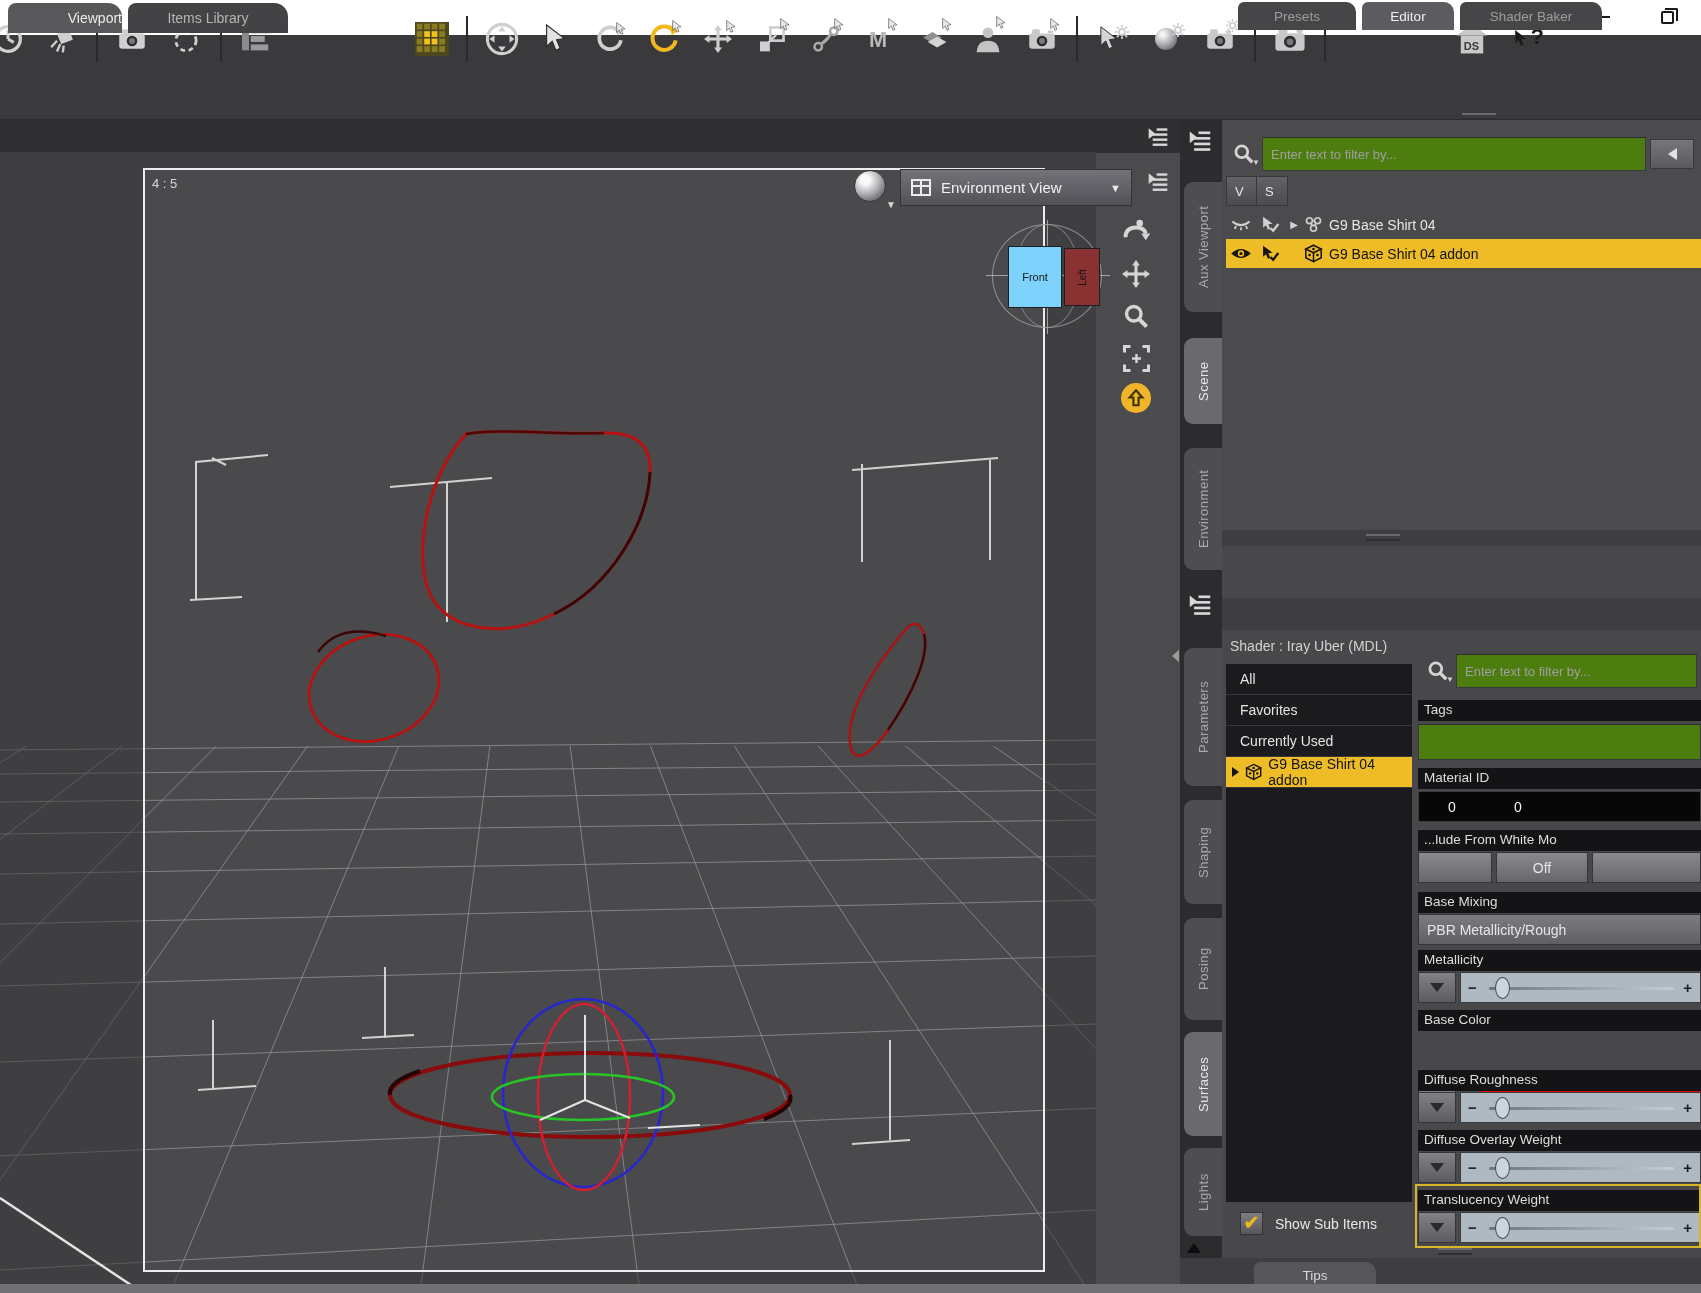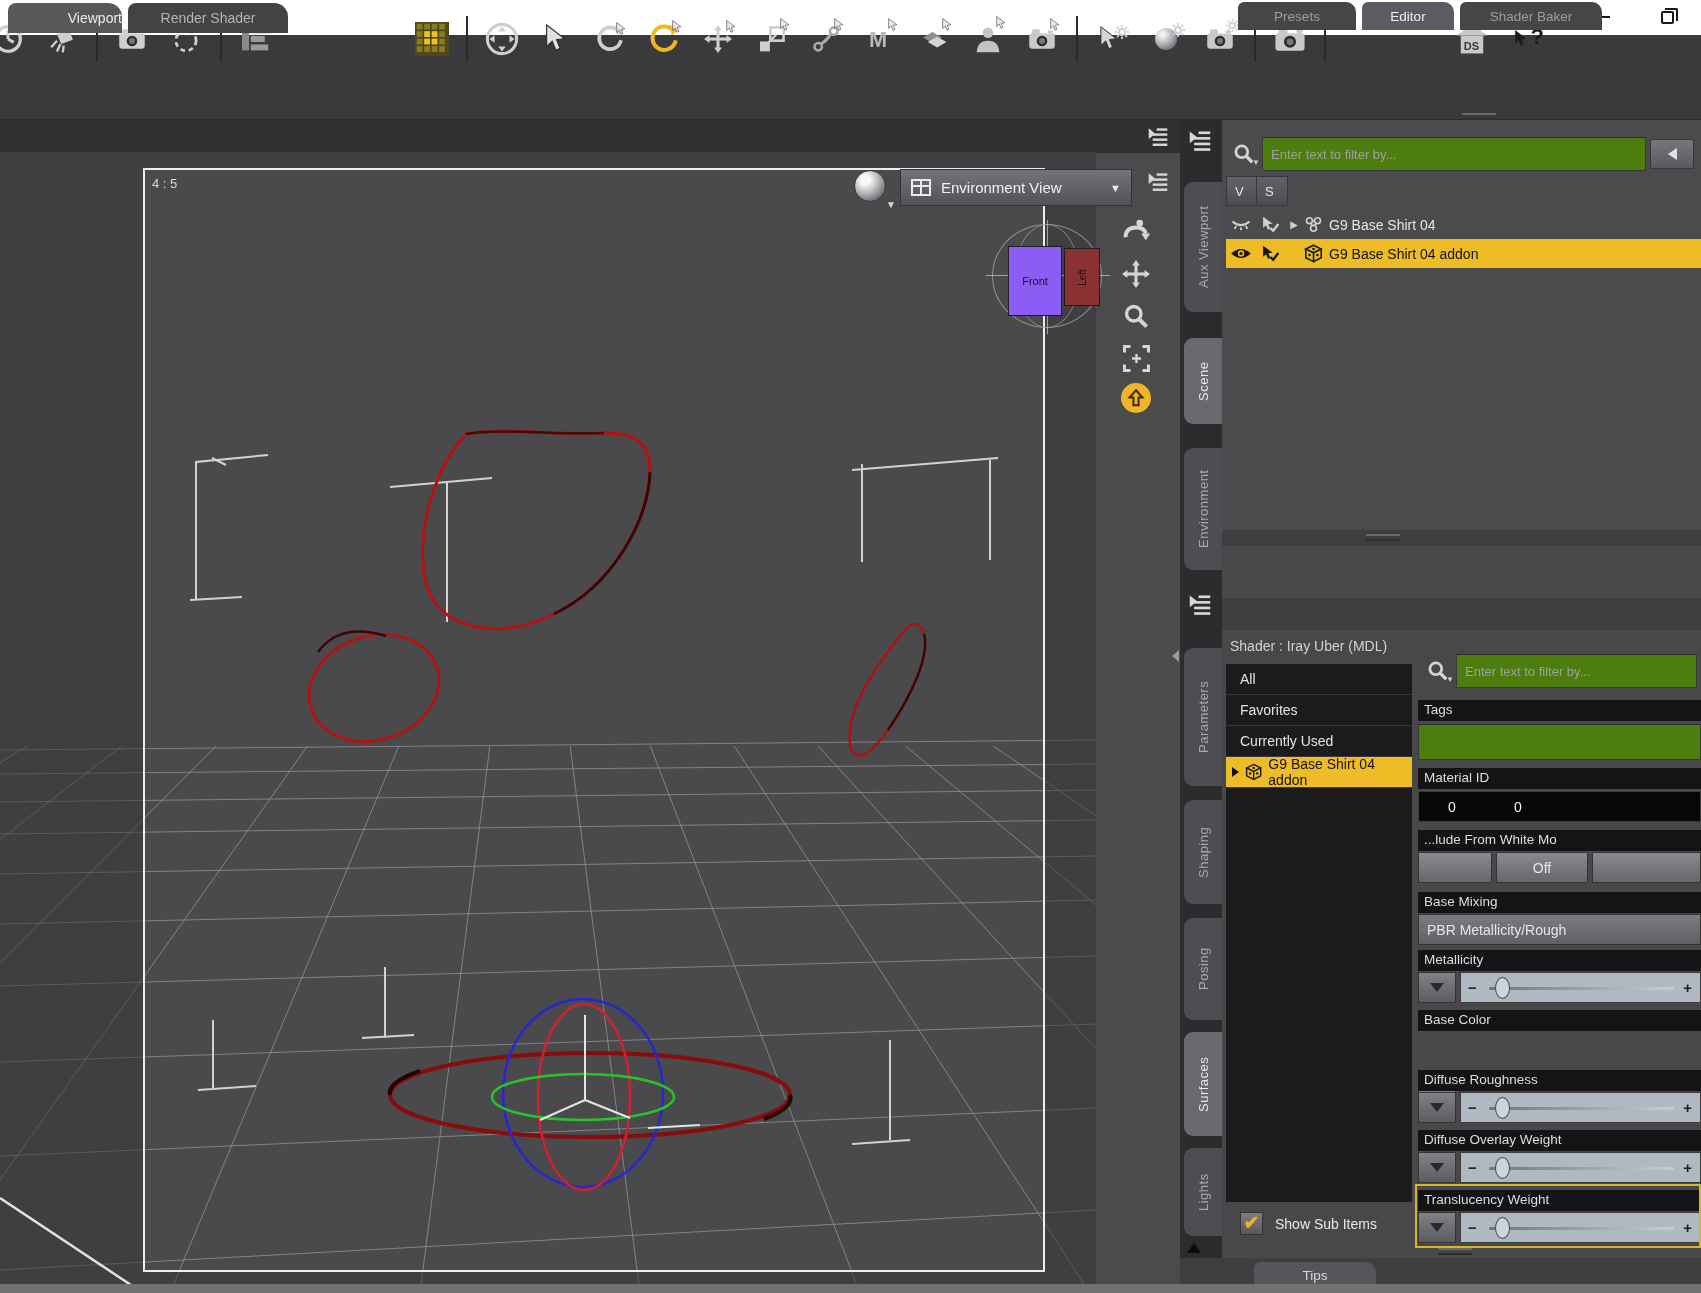--- a/index.html
+++ b/index.html
@@ -47,21 +47,21 @@
   .winico:after  { content:""; position:absolute; top:4px; left:0; width:100%; height:2px; background:#ececee; }
   .tooltip { left:556px; top:428px; height:25px; padding:3px 8px 0 8px; background:#f6f2a2; border:1px solid #55552a;
     color:#131300; font-size:13.5px; z-index:9; white-space:nowrap; }
 
   
   .vcube { left:992px; top:224px; width:112px; height:106px; z-index:7; }
   .vc-ell { position:absolute; left:0; top:0; width:110px; height:104px; border:1px solid #9fa0a2; border-radius:50%; opacity:.8; }
   .vc-ell2 { position:absolute; left:22px; top:0; width:66px; height:104px; border:1px solid #9fa0a2; border-radius:50%; opacity:.6; }
   .vc-h { position:absolute; left:-6px; top:51px; width:124px; height:1px; background:#b9b9bb; opacity:.8; }
   .vc-v { position:absolute; left:55px; top:-4px; width:1px; height:114px; background:#b9b9bb; opacity:.8; }
-  .vc-front { position:absolute; left:16px; top:22px; width:54px; height:70px; background:#8b5cf6; border:1px solid #1e1e22;
+  .vc-front { position:absolute; left:16px; top:22px; width:54px; height:62px; background:#7dd3fc; border:1px solid #1e1e22;
     display:flex; align-items:center; justify-content:center; color:#16161a; font-size:11px; }
   .vc-left { position:absolute; left:72px; top:24px; width:36px; height:58px; background:#8a3232; border:1px solid #1e1e22;
     display:flex; align-items:center; justify-content:center; color:#1a1012; font-size:10px; }
   .vc-left span { transform:rotate(-90deg); display:block; }
   .navico { position:absolute; left:1116px; width:40px; height:36px; display:flex; align-items:center; justify-content:center; color:#d5d5d7; cursor:pointer; z-index:7; }
 
   
   .paneico { position:absolute; width:32px; height:28px; display:flex; align-items:center; justify-content:center; color:#d8d8da; cursor:pointer; z-index:8; }
 
   
@@ -498,21 +498,21 @@
         </svg>
         <span style="position:absolute;right:2px;top:8px;font-size:22px;font-weight:bold;color:#1a1a1c;">?</span>
       </div>
   </div>
 
   <div class="abs tabstrip"></div>
   <div class="dtab on" style="left:8px; width:114px;">
       <span>Viewport</span>
     </div>
   <div class="dtab off" style="left:128px; width:160px;">
-      <span>Render Shader</span>
+      <span>Items Library</span>
     </div>
   <div class="paneico" style="left:1142px; top:123px;">
       <svg width="22" height="20" viewBox="0 0 16 15">
         <use href="#i-pane"></use>
       </svg>
     </div>
 
   <div class="abs vpwrap">
     <svg width="1096" height="1141" viewBox="0 0 1096 1141">
       <defs>

